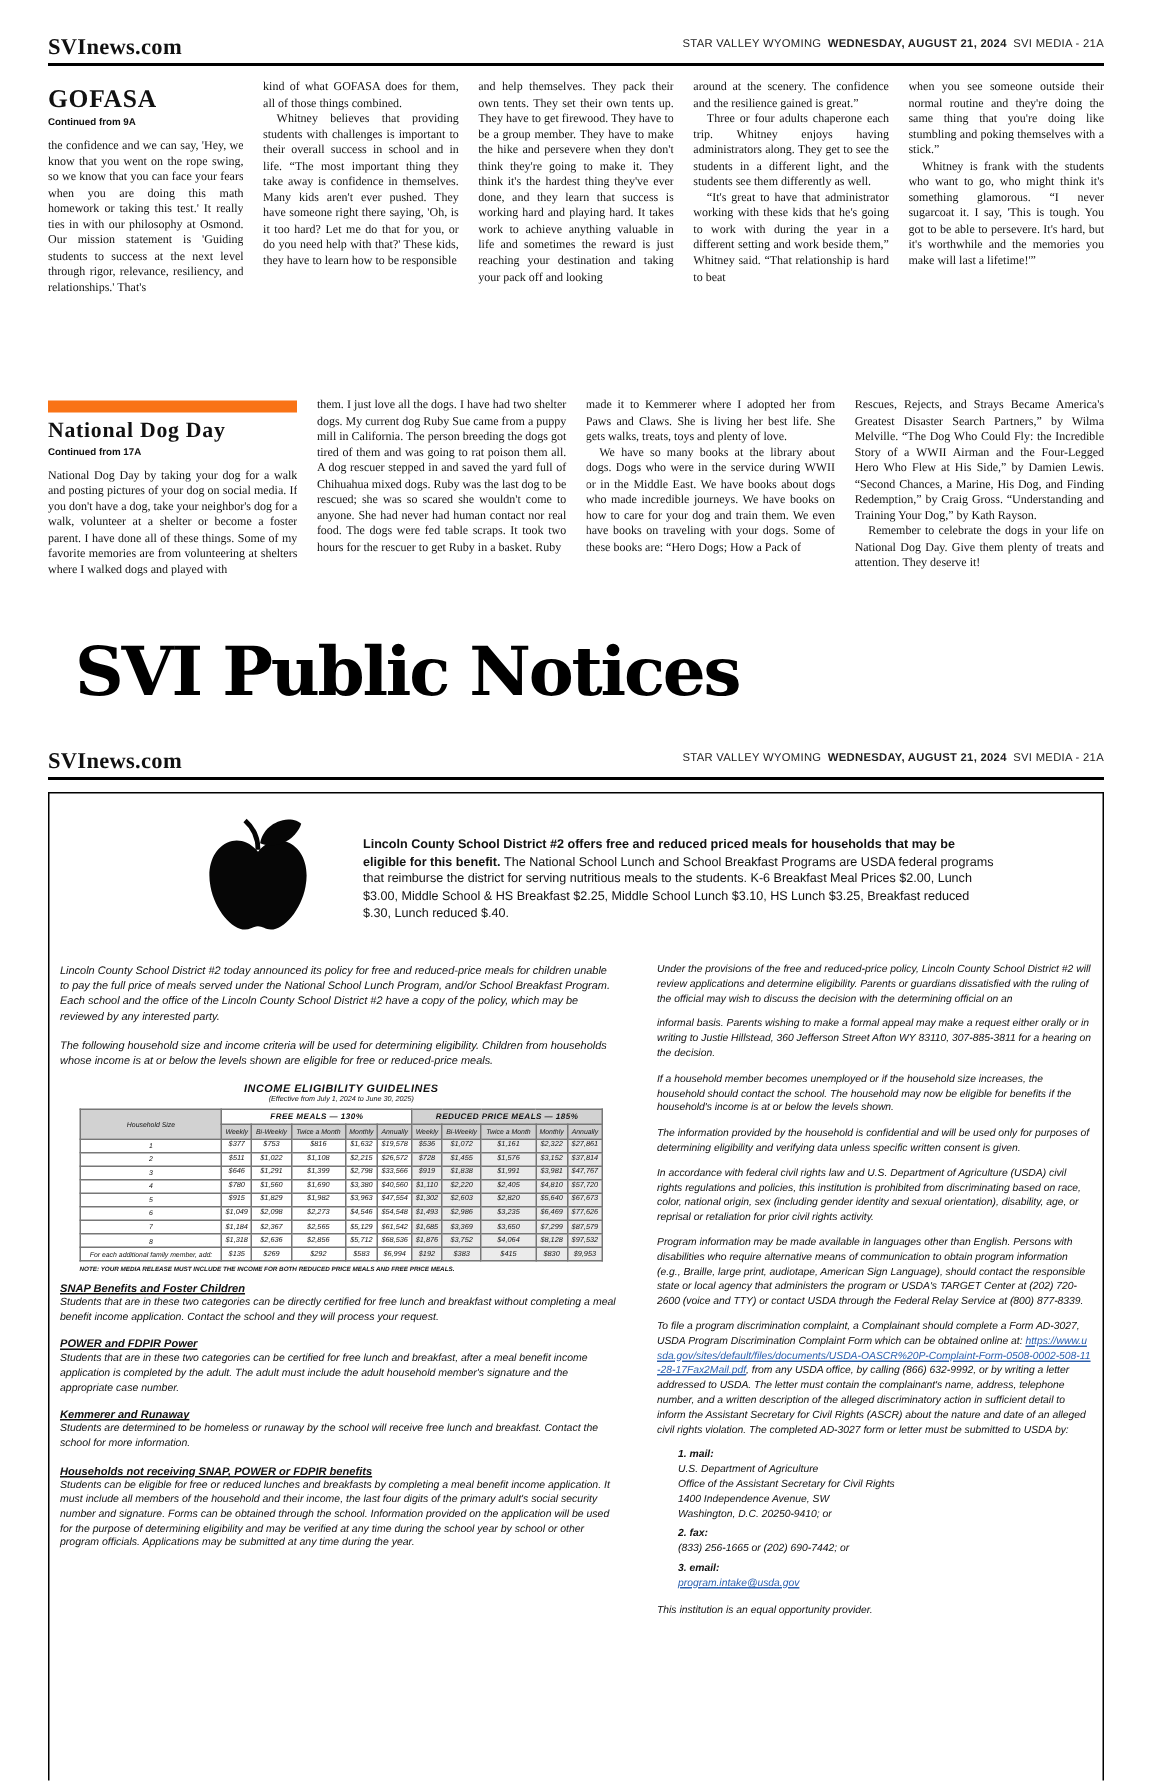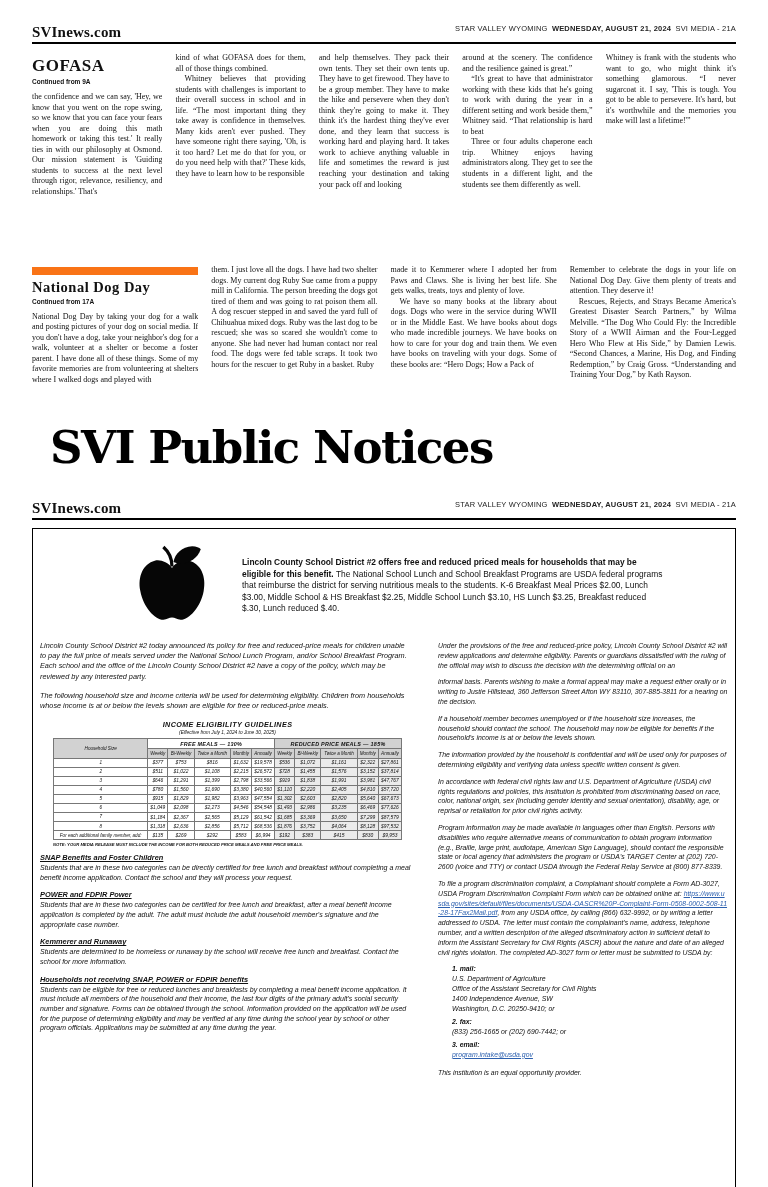--- a/index.html
+++ b/index.html
@@ -79,26 +79,27 @@
           </div>
         </div>
       <div class="article-col">
           <div class="col-text">
             <p>and help themselves. They pack their own tents. They set their own tents up. They have to get firewood. They have to be a group member. They have to make the hike and persevere when they don't think they're going to make it. They think it's the hardest thing they've ever done, and they learn that success is working hard and playing hard. It takes work to achieve anything valuable in life and sometimes the reward is just reaching your destination and taking your pack off and looking</p>
           </div>
         </div>
       <div class="article-col">
           <div class="col-text">
             <p>around at the scenery. The confidence and the resilience gained is great.”</p>
+            <p>Three or four adults chaperone each trip. Whitney enjoys having administrators along. They get to see the students in a different light, and the students see them differently as well.</p>
             <p>“It's great to have that administrator working with these kids that he's going to work with during the year in a different setting and work beside them,” Whitney said. “That relationship is hard to beat</p>
-            <p>Three or four adults chaperone each trip. Whitney enjoys having administrators along. They get to see the students in a different light, and the students see them differently as well.</p>
-          </div>
-        </div>
-      <div class="article-col">
-          <div class="col-text">
+          </div>
+        </div>
+      <div class="article-col">
+          <div class="col-text">
+            <p>when you see someone outside their normal routine and they're doing the same thing that you're doing like stumbling and poking themselves with a stick.”</p>
             <p>Whitney is frank with the students who want to go, who might think it's something glamorous. “I never sugarcoat it. I say, 'This is tough. You got to be able to persevere. It's hard, but it's worthwhile and the memories you make will last a lifetime!'”</p>
           </div>
         </div>
     </div>
   </section>
 
   <section class="article dogday">
     <div class="article-cols">
       <div class="article-col">
         <h2 class="art-title">National Dog Day</h2>
@@ -113,22 +114,22 @@
           </div>
         </div>
       <div class="article-col">
           <div class="col-text">
             <p>made it to Kemmerer where I adopted her from Paws and Claws. She is living her best life. She gets walks, treats, toys and plenty of love.</p>
             <p>We have so many books at the library about dogs. Dogs who were in the service during WWII or in the Middle East. We have books about dogs who made incredible journeys. We have books on how to care for your dog and train them. We even have books on traveling with your dogs. Some of these books are: “Hero Dogs; How a Pack of</p>
           </div>
         </div>
       <div class="article-col">
           <div class="col-text">
+            <p>Rescues, Rejects, and Strays Became America's Greatest Disaster Search Partners,” by Wilma Melville. “The Dog Who Could Fly: the Incredible Story of a WWII Airman and the Four-Legged Hero Who Flew at His Side,” by Damien Lewis. “Second Chances, a Marine, His Dog, and Finding Redemption,” by Craig Gross. “Understanding and Training Your Dog,” by Kath Rayson.</p>
             <p>Remember to celebrate the dogs in your life on National Dog Day. Give them plenty of treats and attention. They deserve it!</p>
-            <p>Rescues, Rejects, and Strays Became America's Greatest Disaster Search Partners,” by Wilma Melville. “The Dog Who Could Fly: the Incredible Story of a WWII Airman and the Four-Legged Hero Who Flew at His Side,” by Damien Lewis. “Second Chances, a Marine, His Dog, and Finding Redemption,” by Craig Gross. “Understanding and Training Your Dog,” by Kath Rayson.</p>
           </div>
         </div>
     </div>
   </section>
 
   <h1 class="pn-headline">SVI Public Notices</h1>
 
   <header class="bar">
     <div class="site">SVInews.com</div>
     <div class="dateline">

